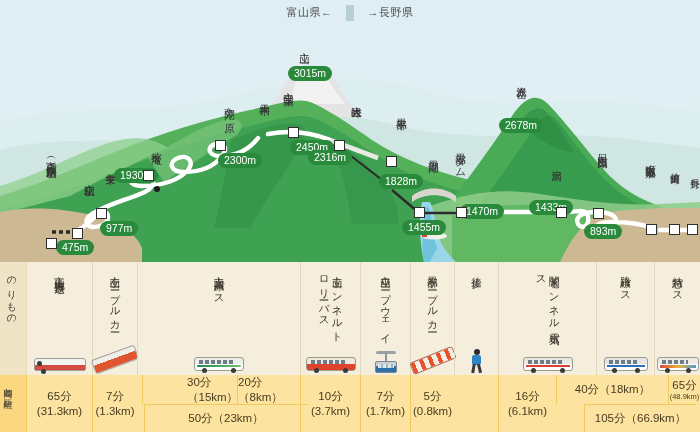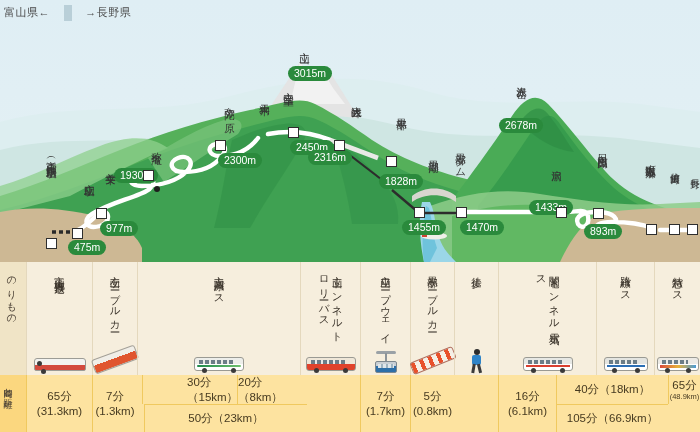--- a/index.html
+++ b/index.html
@@ -7,21 +7,21 @@
     width:700px; height:432px; overflow:hidden;
     font-family:"Liberation Sans", sans-serif;
     background:#e2eff4;
   }
   #app { position:relative; width:700px; height:432px; }
 
   
   .map { position:absolute; left:0; top:0; width:700px; height:262px; overflow:hidden;
          background:linear-gradient(#dfeef4 0%, #e3f0f4 70%, #e6f1f4 100%); }
 
-  .hdr { position:absolute; top:5px; left:0; width:700px; 
+  .hdr { position:absolute; top:5px; left:0; width:700px; text-align:center;
          font-size:11px; color:#4a4a4a; letter-spacing:.5px; z-index:30; }
   .hdr span { display:inline-block; padding:0 4px; }
   .hdr .divider { display:inline-block; width:1px; height:16px; background:#b9cfd8;
                   vertical-align:middle; margin:0 6px; }
 
   svg.terrain { position:absolute; left:0; top:0; }
 
   
   .pill { position:absolute; background:#2a8a3c; color:#fff; font-size:10.5px;
           line-height:14px; height:15px; padding:0 6px; border-radius:8px;
@@ -199,21 +199,21 @@
                C628,222 642,224 652,228" stroke="#fff" stroke-width="4.4" fill="none" stroke-linejoin="round" stroke-linecap="round"></path>
 
       <path d="M660,230 L696,230" stroke="#fff" stroke-width="4.4" fill="none" stroke-linecap="round"></path>
     </svg>
 
     <div class="vlab" style="left:46px; top:152px; height:86px;">（富山）電鉄富山駅</div>
     <div class="stn" style="left:46px; top:238px;"></div>
 
     <div class="vlab" style="left:84px; top:176px;">立山駅</div>
     <div class="stn" style="left:72px; top:228px;"></div>
-    <div class="pill" style="left:68px; top:240px;">475m</div>
+    <div class="pill" style="left:56px; top:240px;">475m</div>
 
     <div class="vlab" style="left:105px; top:165px;">美女平</div>
     <div class="stn" style="left:96px; top:208px;"></div>
     <div class="pill" style="left:100px; top:221px;">977m</div>
 
     <div class="dotmk" style="left:154px; top:186px;"></div>
     <div class="vlab" style="left:151px; top:144px;">称名滝</div>
 
     <div class="vlab" style="left:224px; top:100px;">弥陀ヶ原</div>
     <div class="stn" style="left:143px; top:170px;"></div>
@@ -237,21 +237,21 @@
     <div class="vlab" style="left:396px; top:110px;">黒部平</div>
     <div class="stn" style="left:386px; top:156px;"></div>
     <div class="pill" style="left:379px; top:174px;">1828m</div>
 
     <div class="vlab" style="left:428px; top:152px;">黒部湖</div>
     <div class="stn" style="left:414px; top:207px;"></div>
     <div class="pill" style="left:402px; top:220px;">1455m</div>
 
     <div class="vlab" style="left:455px; top:145px;">黒部ダム</div>
     <div class="stn" style="left:456px; top:207px;"></div>
-    <div class="pill" style="left:460px; top:220px;">1470m</div>
+    <div class="pill" style="left:460px; top:204px;">1470m</div>
 
     <div class="vlab" style="left:516px; top:78px;">赤沢岳</div>
     <div class="pill" style="left:499px; top:118px;">2678m</div>
 
     <div class="vlab" style="left:551px; top:162px;">扇沢</div>
     <div class="stn" style="left:556px; top:207px;"></div>
     <div class="pill" style="left:529px; top:200px;">1433m</div>
 
     <div class="vlab" style="left:597px; top:146px;">日向山高原</div>
     <div class="stn" style="left:593px; top:208px;"></div>
@@ -391,20 +391,24 @@
       <div class="tcell half" style="left:142px; width:100px;padding-left:44px;">
         <span>30分（15km）</span>
       </div>
       <div class="tcell half" style="left:237px; width:63px; border-left:1px solid #f0c95f;">
         <span>20分（8km）</span>
       </div>
       <div class="tcell halfb" style="left:137px; width:163px; border-top:1px solid #f0c95f;margin-left:7px;">
         <span>50分（23km）</span>
       </div>
 
+      <div class="tcell" style="left:300px; width:60px;">
+        <span>10分</span>
+        <span>(3.7km)</span>
+      </div>
 
       <div class="tcell" style="left:360px; width:50px;">
         <span>7分</span>
         <span>(1.7km)</span>
       </div>
 
       <div class="tcell" style="left:410px; width:44px;">
         <span>5分</span>
         <span>(0.8km)</span>
       </div>
@@ -415,18 +419,18 @@
         <span>(6.1km)</span>
       </div>
 
       <div class="tcell half" style="left:556px; width:112px;">
         <span>40分（18km）</span>
       </div>
       <div class="tcell half" style="left:668px; width:32px;">
         <span>65分</span>
         <span class="sub">(48.9km)</span>
       </div>
-      <div class="tcell halfb" style="left:556px; width:112px; border-top:1px solid #f0c95f;">
+      <div class="tcell halfb" style="left:584px; width:112px; border-top:1px solid #f0c95f;">
         <span>105分（66.9km）</span>
       </div>
     </div>
   </div>
 </div>
 
 </body></html>

